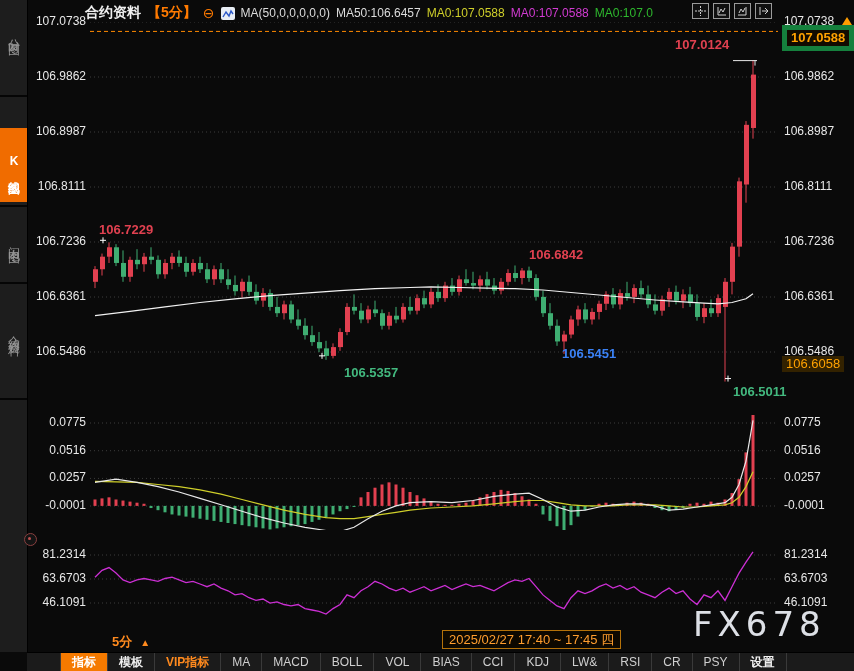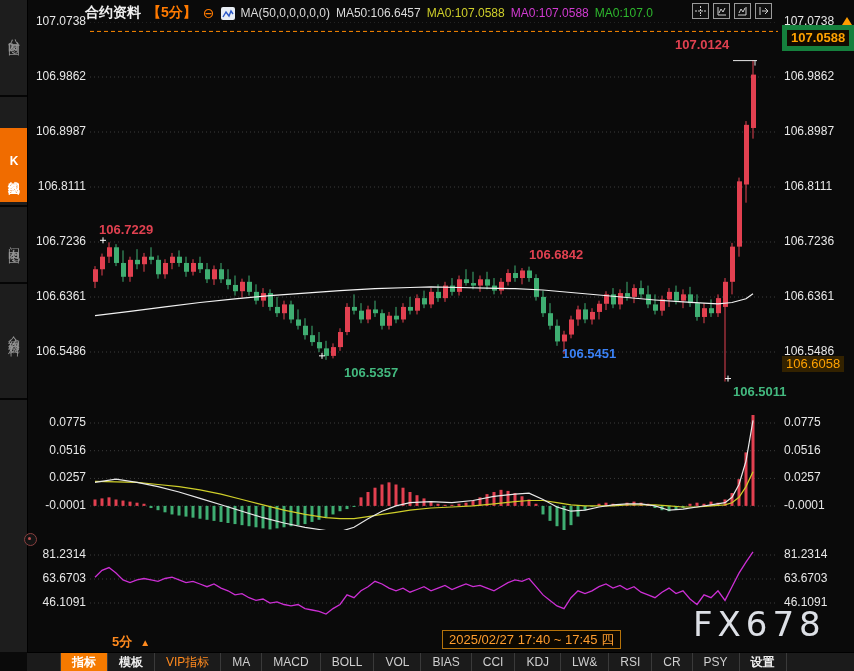--- a/index.html
+++ b/index.html
@@ -50,21 +50,21 @@
   .watermark{position:absolute;left:693px;top:604px;color:#dde0e6;font-size:34px;letter-spacing:5px;
              font-family:"DejaVu Sans",sans-serif;}
   
   .toolbar{position:absolute;left:27px;top:652px;width:827px;height:19px;background:#1b1b1b;border-top:1px solid #000;
            display:flex;align-items:stretch;box-sizing:border-box;}
   .tb-spacer{width:33px;border-right:1px solid #3a3a3a;}
   .tb-btn{display:flex;align-items:center;padding:0 11px;font-size:12px;color:#cfcfcf;border-right:1px solid #3a3a3a;
           cursor:pointer;white-space:nowrap;}
   .tb-btn.active{background:#f57a00;color:#fff;font-weight:bold;}
   .tb-btn.plain{color:#f0f0f0;font-weight:bold;}
-  .tb-btn.vip{color:#ff8a1e;font-weight:normal;}
+  .tb-btn.vip{color:#ff8a1e;font-weight:bold;}
 </style>
 </head>
 <body>
 
 <div class="app">
 
   <aside class="sidebar" id="sidebar">
       <div class="side-item" style="top: 4px; height: 58px;">
         <span>分时图</span>
       </div>

